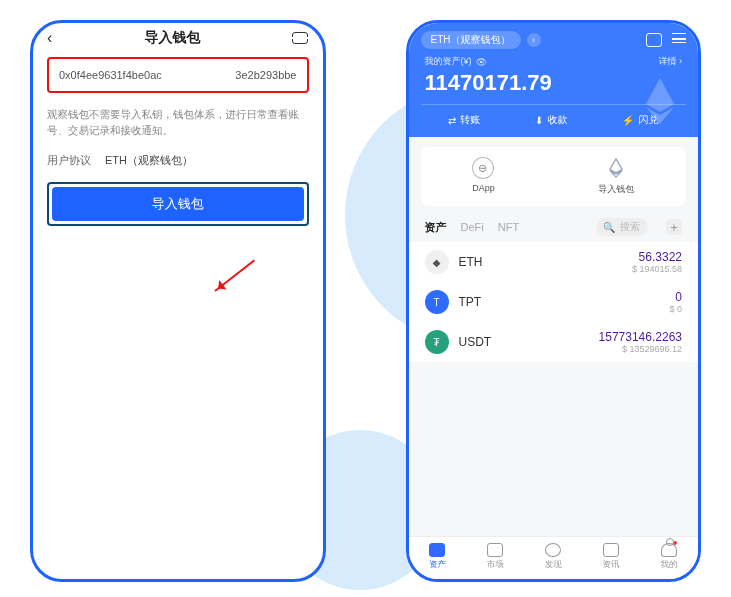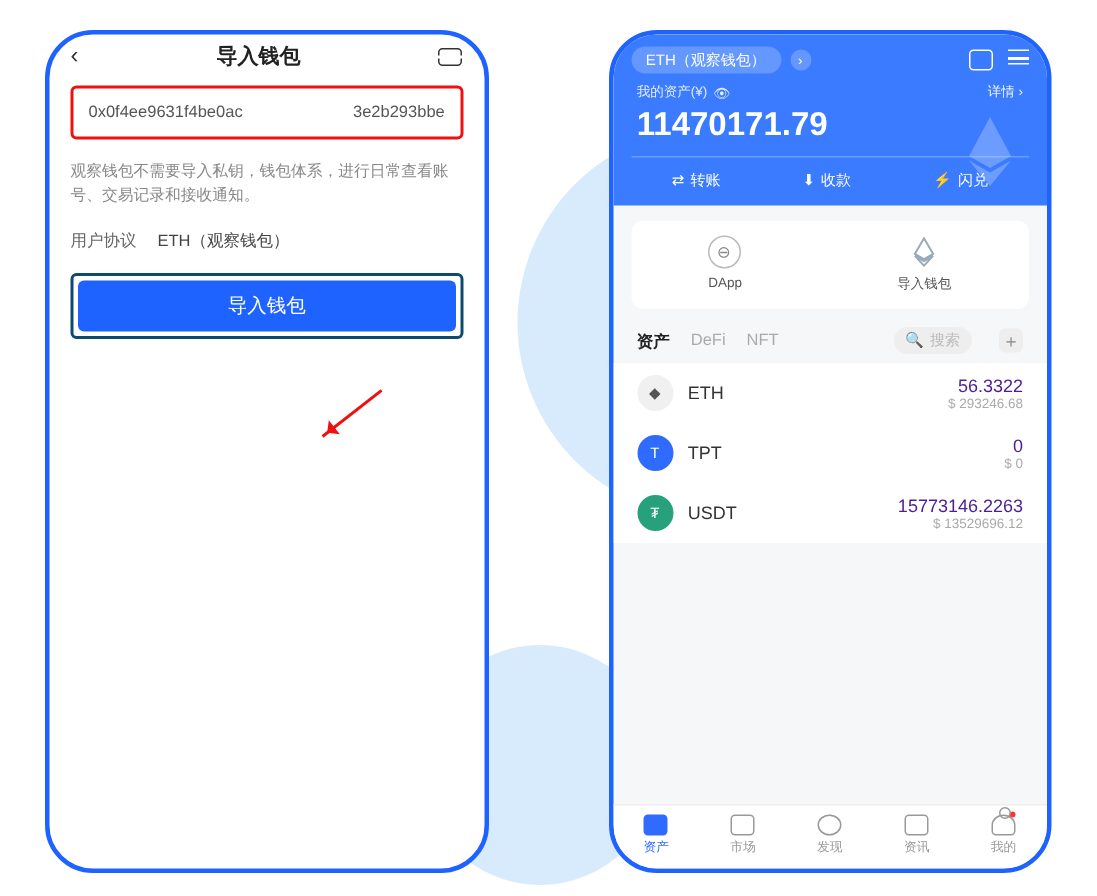--- a/index.html
+++ b/index.html
@@ -257,21 +257,21 @@
       </span>
       <span class="plus">＋</span>
     </div>
 
     <div class="asset-list">
       <div class="asset">
         <span class="logo eth">◆</span>
         <span class="sym">ETH</span>
         <div class="right">
           <div class="amt">56.3322</div>
-          <div class="fiat">$ 293246.68</div>
+          <div class="fiat">$ 194015.58</div>
         </div>
       </div>
       <div class="asset">
         <span class="logo tpt">T</span>
         <span class="sym">TPT</span>
         <div class="right">
           <div class="amt">0</div>
           <div class="fiat">$ 0</div>
         </div>
       </div>

